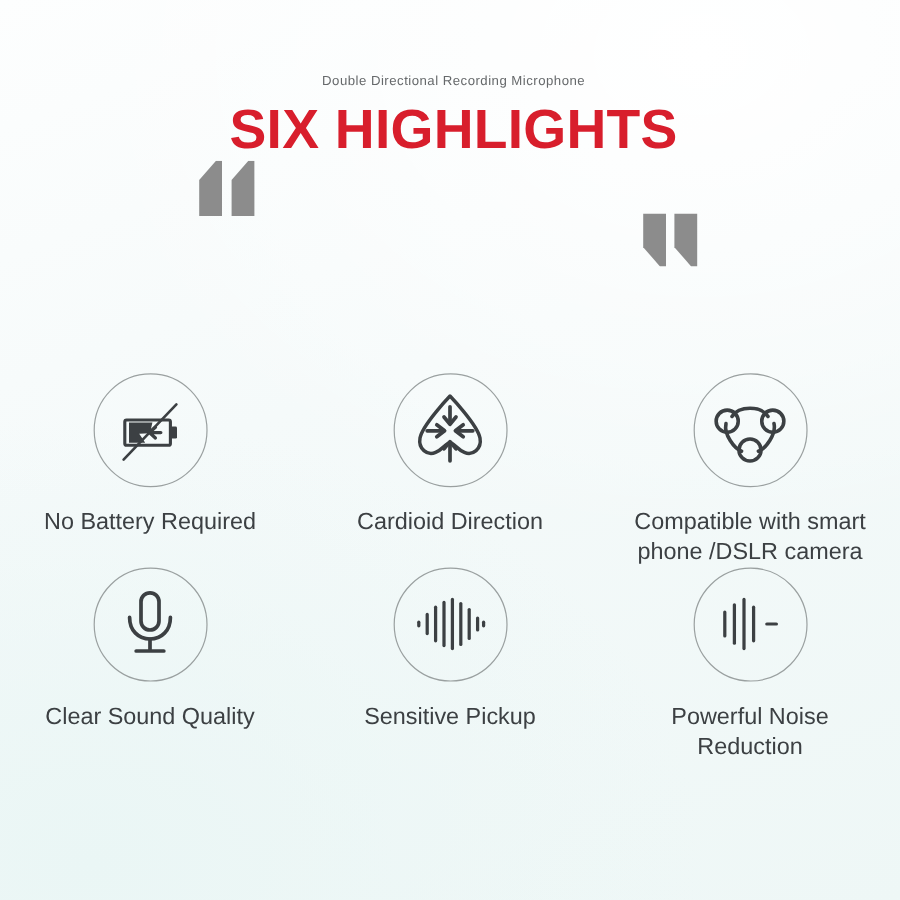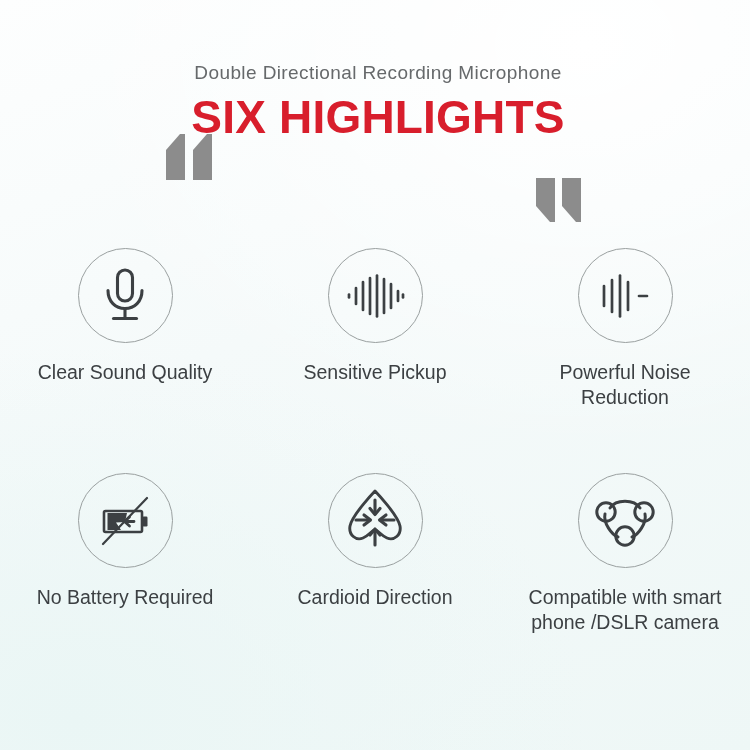--- a/index.html
+++ b/index.html
@@ -45,21 +45,21 @@
   .header-text {
     position: absolute;
     left: 0;
     top: 0;
     width: 750px;
     text-align: center;
   }
 
   .subtitle {
     display: block;
-    font-size: 19px;
+    font-size: 11px;
     letter-spacing: 0.4px;
     color: #66696b;
     font-weight: 400;
     line-height: 1.2;
     padding-left: 6px;
   }
 
   .title {
     display: block;
     margin-top: 9px;
@@ -137,66 +137,20 @@
       </svg>
     </span>
 
     <div class="header-text">
       <span class="subtitle">Double Directional Recording Microphone</span>
       <span class="title">SIX HIGHLIGHTS</span>
     </div>
   </div>
 
   <div class="grid">
-
-    <div class="row row-1">
-
-      <div class="cell">
-        <div class="icon-circle">
-          <svg width="52" height="58" viewBox="0 0 52 58" fill="none" stroke="#3c4043" stroke-width="3.1" stroke-linecap="round" stroke-linejoin="round">
-            <rect x="18.5" y="3" width="15" height="31" rx="7.5"></rect>
-            <path d="M9 23.5 C9 34.5 16.4 41.5 26 41.5 C35.6 41.5 43 34.5 43 23.5"></path>
-            <line x1="26" y1="41.5" x2="26" y2="50"></line>
-            <line x1="14.5" y1="51.5" x2="37.5" y2="51.5"></line>
-          </svg>
-        </div>
-        <div class="caption">Clear Sound Quality</div>
-      </div>
-
-      <div class="cell">
-        <div class="icon-circle">
-          <svg width="60" height="46" viewBox="0 0 60 46" fill="none" stroke="#3c4043" stroke-width="2.7" stroke-linecap="round">
-            <line x1="4" y1="21.5" x2="4" y2="24.5"></line>
-            <line x1="11" y1="15" x2="11" y2="31"></line>
-            <line x1="18" y1="9" x2="18" y2="37"></line>
-            <line x1="25" y1="5" x2="25" y2="41"></line>
-            <line x1="32" y1="2.5" x2="32" y2="43.5"></line>
-            <line x1="39" y1="6" x2="39" y2="40"></line>
-            <line x1="46" y1="11" x2="46" y2="35"></line>
-            <line x1="53" y1="18" x2="53" y2="28"></line>
-            <line x1="58" y1="21.5" x2="58" y2="24.5"></line>
-          </svg>
-        </div>
-        <div class="caption">Sensitive Pickup</div>
-      </div>
-
-      <div class="cell">
-        <div class="icon-circle">
-          <svg width="56" height="46" viewBox="0 0 56 46" fill="none" stroke="#3c4043" stroke-width="2.7" stroke-linecap="round">
-            <line x1="7" y1="13" x2="7" y2="33"></line>
-            <line x1="15" y1="7" x2="15" y2="39"></line>
-            <line x1="23" y1="2.5" x2="23" y2="43.5"></line>
-            <line x1="31" y1="9" x2="31" y2="37"></line>
-            <line x1="42" y1="23" x2="50" y2="23"></line>
-          </svg>
-        </div>
-        <div class="caption" style="white-space: pre-line;">Powerful Noise
-Reduction</div>
-      </div>
-    </div>
 
     <div class="row row-2">
 
       <div class="cell">
         <div class="icon-circle">
           <svg width="62" height="62" viewBox="0 0 62 62" fill="none" stroke="#3c4043" stroke-width="2.6" stroke-linecap="round" stroke-linejoin="round">
             <rect x="10" y="22" width="38" height="21" rx="1.5"></rect>
             <rect x="48.5" y="27.5" width="5" height="10" rx="1.2" fill="#3c4043" stroke="none"></rect>
             <path d="M33 24 L20.5 24 L13.5 24 L13.5 41 L27 41 L22 33.5 L31 33 Z" fill="#3c4043" stroke="none"></path>
             <path d="M40 32.5 L30.5 32.5 M30.5 32.5 L35.5 28 M30.5 32.5 L35.5 37" stroke-width="2.8"></path>
@@ -234,14 +188,60 @@
             <path d="M11 22 C9 31 18 43 24 45"></path>
             <circle cx="12" cy="20" r="9.2"></circle>
             <circle cx="50" cy="20" r="9.2"></circle>
             <circle cx="31" cy="44" r="9.2"></circle>
           </svg>
         </div>
         <div class="caption" style="white-space: pre-line;">Compatible with smart
 phone /DSLR camera</div>
       </div>
     </div>
+
+    <div class="row row-1">
+
+      <div class="cell">
+        <div class="icon-circle">
+          <svg width="52" height="58" viewBox="0 0 52 58" fill="none" stroke="#3c4043" stroke-width="3.1" stroke-linecap="round" stroke-linejoin="round">
+            <rect x="18.5" y="3" width="15" height="31" rx="7.5"></rect>
+            <path d="M9 23.5 C9 34.5 16.4 41.5 26 41.5 C35.6 41.5 43 34.5 43 23.5"></path>
+            <line x1="26" y1="41.5" x2="26" y2="50"></line>
+            <line x1="14.5" y1="51.5" x2="37.5" y2="51.5"></line>
+          </svg>
+        </div>
+        <div class="caption">Clear Sound Quality</div>
+      </div>
+
+      <div class="cell">
+        <div class="icon-circle">
+          <svg width="60" height="46" viewBox="0 0 60 46" fill="none" stroke="#3c4043" stroke-width="2.7" stroke-linecap="round">
+            <line x1="4" y1="21.5" x2="4" y2="24.5"></line>
+            <line x1="11" y1="15" x2="11" y2="31"></line>
+            <line x1="18" y1="9" x2="18" y2="37"></line>
+            <line x1="25" y1="5" x2="25" y2="41"></line>
+            <line x1="32" y1="2.5" x2="32" y2="43.5"></line>
+            <line x1="39" y1="6" x2="39" y2="40"></line>
+            <line x1="46" y1="11" x2="46" y2="35"></line>
+            <line x1="53" y1="18" x2="53" y2="28"></line>
+            <line x1="58" y1="21.5" x2="58" y2="24.5"></line>
+          </svg>
+        </div>
+        <div class="caption">Sensitive Pickup</div>
+      </div>
+
+      <div class="cell">
+        <div class="icon-circle">
+          <svg width="56" height="46" viewBox="0 0 56 46" fill="none" stroke="#3c4043" stroke-width="2.7" stroke-linecap="round">
+            <line x1="7" y1="13" x2="7" y2="33"></line>
+            <line x1="15" y1="7" x2="15" y2="39"></line>
+            <line x1="23" y1="2.5" x2="23" y2="43.5"></line>
+            <line x1="31" y1="9" x2="31" y2="37"></line>
+            <line x1="42" y1="23" x2="50" y2="23"></line>
+          </svg>
+        </div>
+        <div class="caption" style="white-space: pre-line;">Powerful Noise
+Reduction</div>
+      </div>
+    </div>
   </div>
 </div>
 
 </body></html>

